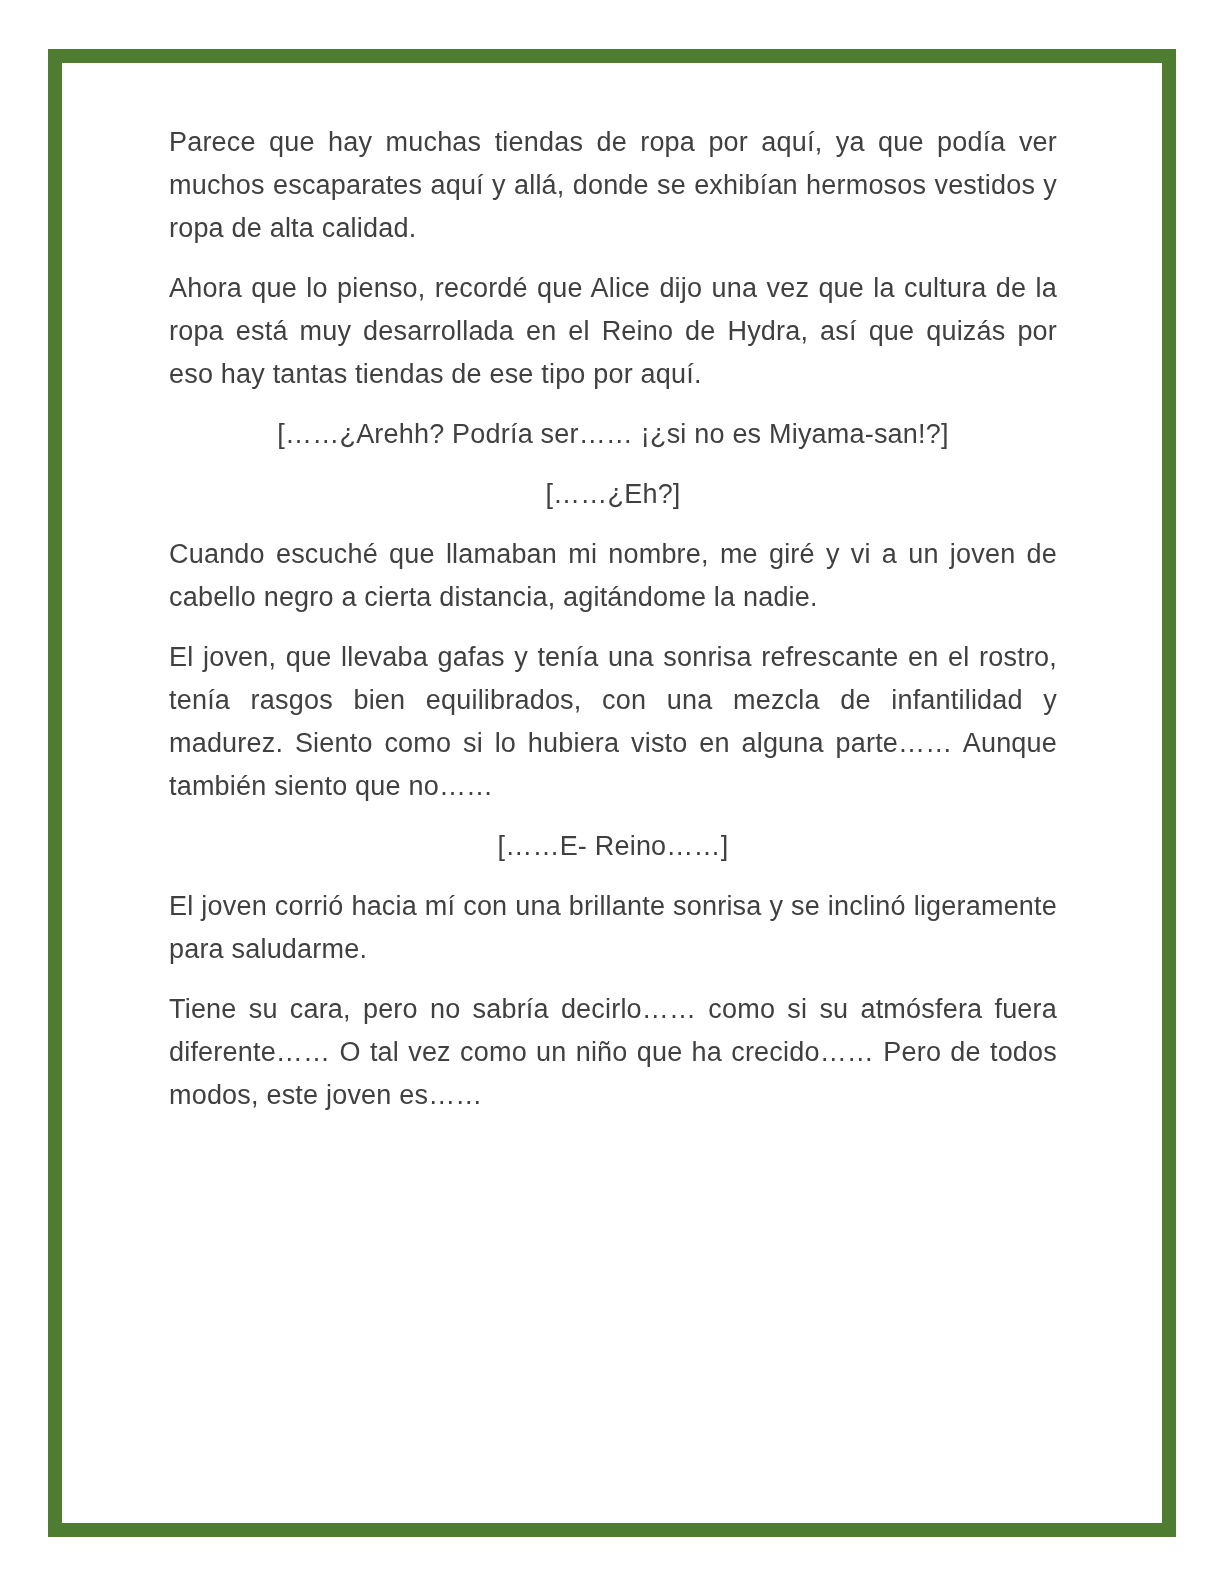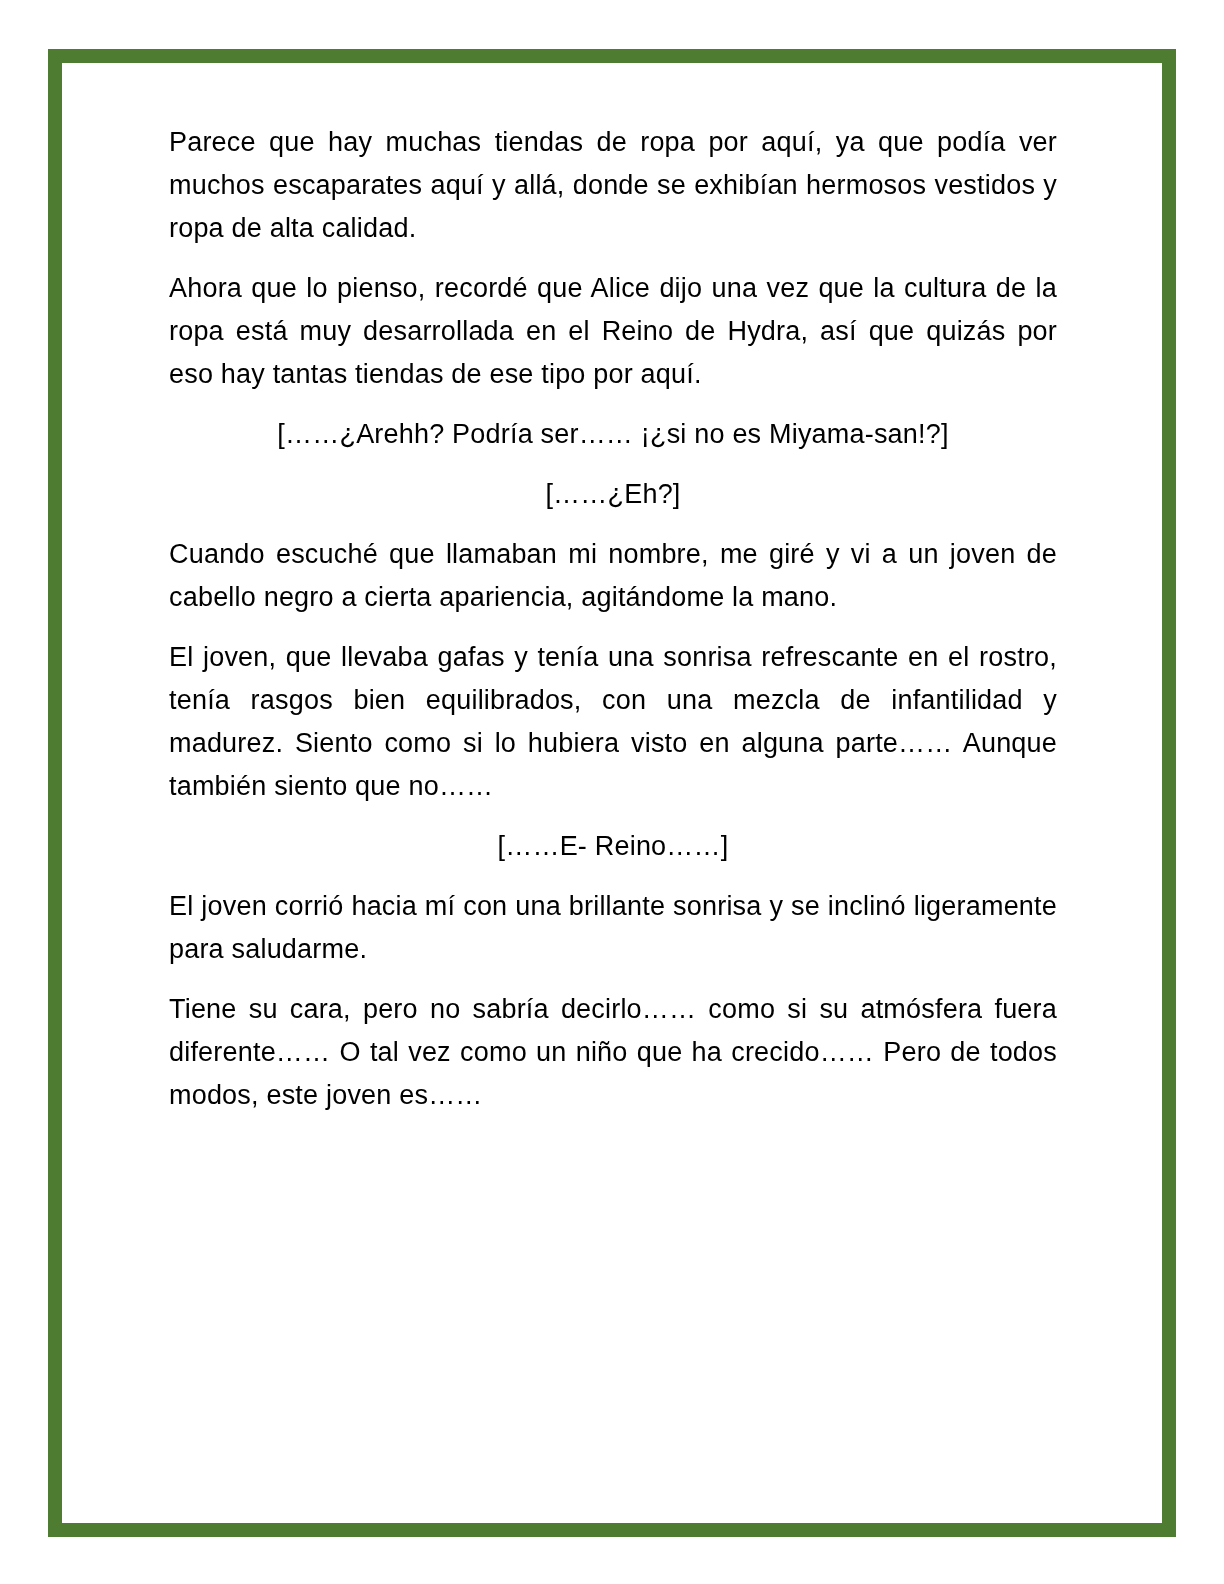--- a/index.html
+++ b/index.html
@@ -28,38 +28,38 @@
     box-sizing: border-box;
     width: 100%;
     height: 100%;
     padding: 58px 105px 40px 107px;
     overflow: hidden;
   }
   .page-content p {
     margin: 0 0 17px 0;
     font-size: 27px;
     line-height: 43px;
-    color: #000000;
+    color: #404040;
     text-align: justify;
     text-justify: inter-word;
     letter-spacing: 0.2px;
   }
   .page-content p.dialogue {
     text-align: center;
   }
 </style>
 </head>
 <body>
 
 <div class="page-frame">
   <div class="page-content">
 
   <p class="narration">Parece que hay muchas tiendas de ropa por aquí, ya que podía ver muchos escaparates aquí y allá, donde se exhibían hermosos vestidos y ropa de alta calidad.</p>
       <p class="narration">Ahora que lo pienso, recordé que Alice dijo una vez que la cultura de la ropa está muy desarrollada en el Reino de Hydra, así que quizás por eso hay tantas tiendas de ese tipo por aquí.</p>
       <p class="dialogue">[……¿Arehh? Podría ser…… ¡¿si no es Miyama-san!?]</p>
       <p class="dialogue">[……¿Eh?]</p>
-      <p class="narration">Cuando escuché que llamaban mi nombre, me giré y vi a un joven de cabello negro a cierta apariencia, agitándome la mano.</p>
+      <p class="narration">Cuando escuché que llamaban mi nombre, me giré y vi a un joven de cabello negro a cierta distancia, agitándome la nadie.</p>
       <p class="narration">El joven, que llevaba gafas y tenía una sonrisa refrescante en el rostro, tenía rasgos bien equilibrados, con una mezcla de infantilidad y madurez. Siento como si lo hubiera visto en alguna parte…… Aunque también siento que no……</p>
       <p class="dialogue">[……E- Reino……]</p>
       <p class="narration">El joven corrió hacia mí con una brillante sonrisa y se inclinó ligeramente para saludarme.</p>
       <p class="narration">Tiene su cara, pero no sabría decirlo…… como si su atmósfera fuera diferente…… O tal vez como un niño que ha crecido…… Pero de todos modos, este joven es……</p>
     </div>
 </div>
 
 </body></html>

